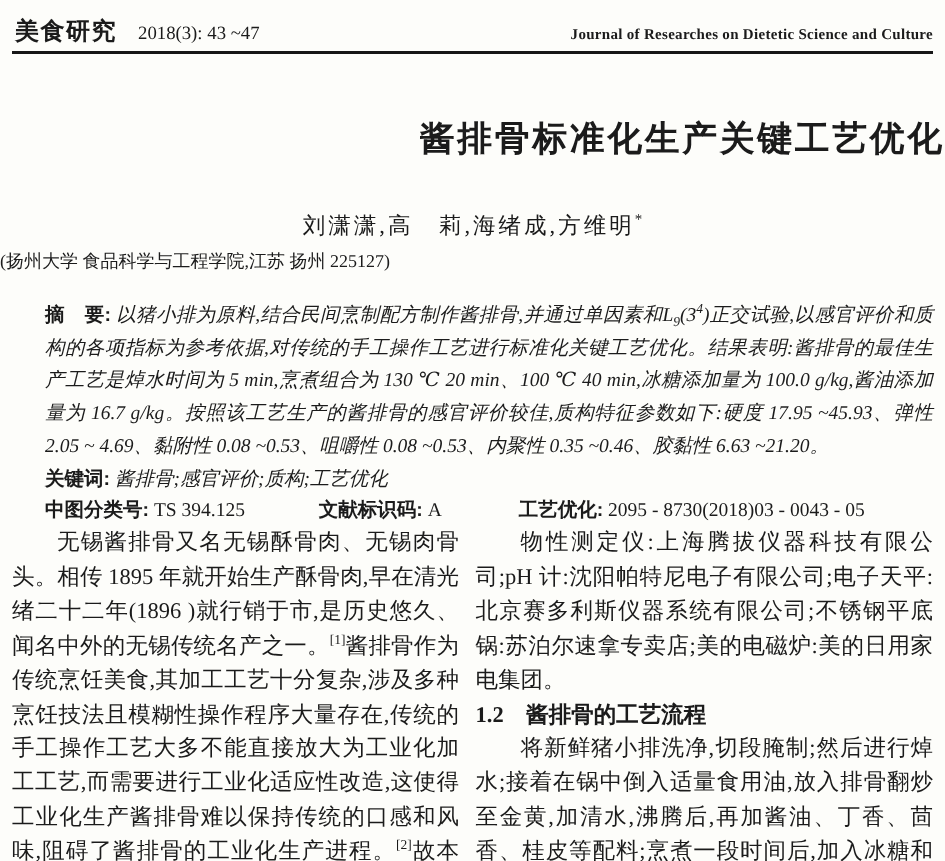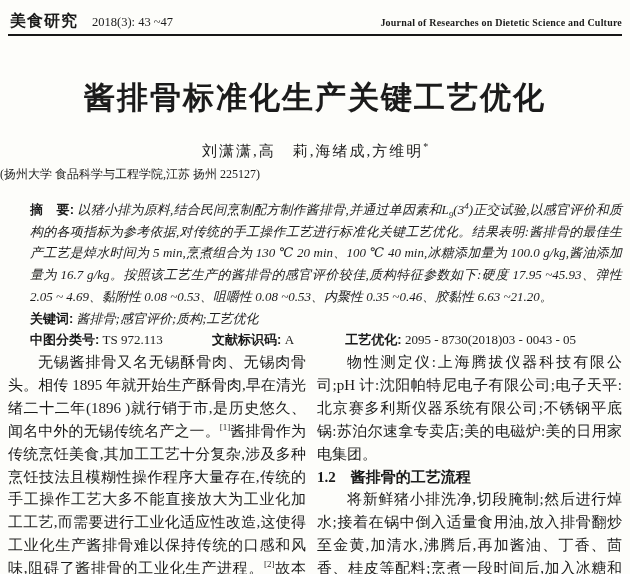--- a/index.html
+++ b/index.html
@@ -19,21 +19,21 @@
     font-family: "Liberation Sans", "DejaVu Sans", sans-serif;
     font-weight: bold; font-size: 16px; letter-spacing: 1px;
   }
   .issue-info { font-size: 12.5px; margin-left: 14px; }
   .journal-en { font-weight: bold; font-size: 10px; letter-spacing: 0.2px; }
   .rule { position: absolute; top: 34px; left: 8px; right: 8px; height: 2px; background: #171717; }
 
   
   .article-title {
     position: absolute; top: 77px; left: 0; right: 0;
-    text-align: center; font-size: 31px; font-weight: 600; letter-spacing: 2px;
+    text-align: right; font-size: 23px; font-weight: 600; letter-spacing: 2px;
   }
   .authors-line {
     position: absolute; top: 141px; left: 0; right: 0;
     text-align: center; font-size: 15px; letter-spacing: 2px;
   }
   .authors-line .mark { vertical-align: super; font-size: 10px; letter-spacing: 0; }
   .affiliation {
     position: absolute; top: 166px; left: 0; right: 12px;
     text-align: left; font-size: 12px; font-weight: 400;
   }
@@ -92,21 +92,21 @@
   <div class="front">
     <div class="line-block abstract-par">
       <span class="label">摘　要:</span>
       <span class="kai"><span>以猪小排为原料,结合民间烹制配方制作酱排骨,并通过单因素和</span><span class="i">L</span><span class="sub">9</span><span>(3</span><span class="sup">4</span><span>)正交试验,以感官评价和质构的各项指标为参考依据,对传统的手工操作工艺进行标准化关键工艺优化。结果表明:酱排骨的最佳生产工艺是焯水时间为 5 min,烹煮组合为 130 ℃ 20 min、100 ℃ 40 min,冰糖添加量为 100.0 g/kg,酱油添加量为 16.7 g/kg。按照该工艺生产的酱排骨的感官评价较佳,质构特征参数如下:硬度 17.95 ~45.93、弹性 2.05 ~ 4.69、黏附性 0.08 ~0.53、咀嚼性 0.08 ~0.53、内聚性 0.35 ~0.46、胶黏性 6.63 ~21.20。</span></span>
     </div>
     <div class="line-block">
       <span class="label">关键词:</span>
       <span class="kai">酱排骨;感官评价;质构;工艺优化</span>
     </div>
     <div class="line-block meta-row">
-      <span class="meta-item gap1"><span class="label">中图分类号:</span> <span class="value">TS 972.113</span></span>
+      <span class="meta-item gap1"><span class="label">中图分类号:</span> <span class="value">TS 394.125</span></span>
       <span class="meta-item gap2"><span class="label">文献标识码:</span> <span class="value">A</span></span>
       <span class="meta-item"><span class="label">工艺优化:</span> <span class="value">2095 - 8730(2018)03 - 0043 - 05</span></span>
     </div>
   </div>
 
   <div class="columns">
     <div class="col col-left">
       <p><span>无锡酱排骨又名无锡酥骨肉、无锡肉骨头。相传 1895 年就开始生产酥骨肉,早在清光绪二十二年(1896 )就行销于市,是历史悠久、闻名中外的无锡传统名产之一。</span><span class="sup">[1]</span><span>酱排骨作为传统烹饪美食,其加工工艺十分复杂,涉及多种烹饪技法且模糊性操作程序大量存在,传统的手工操作工艺大多不能直接放大为工业化加工工艺,而需要进行工业化适应性改造,这使得工业化生产酱排骨难以保持传统的口感和风味,阻碍了酱排骨的工业化生产进程。</span><span class="sup">[2]</span><span>故本试验以正交的方法,</span></p>
     </div>
     <div class="col col-right">

